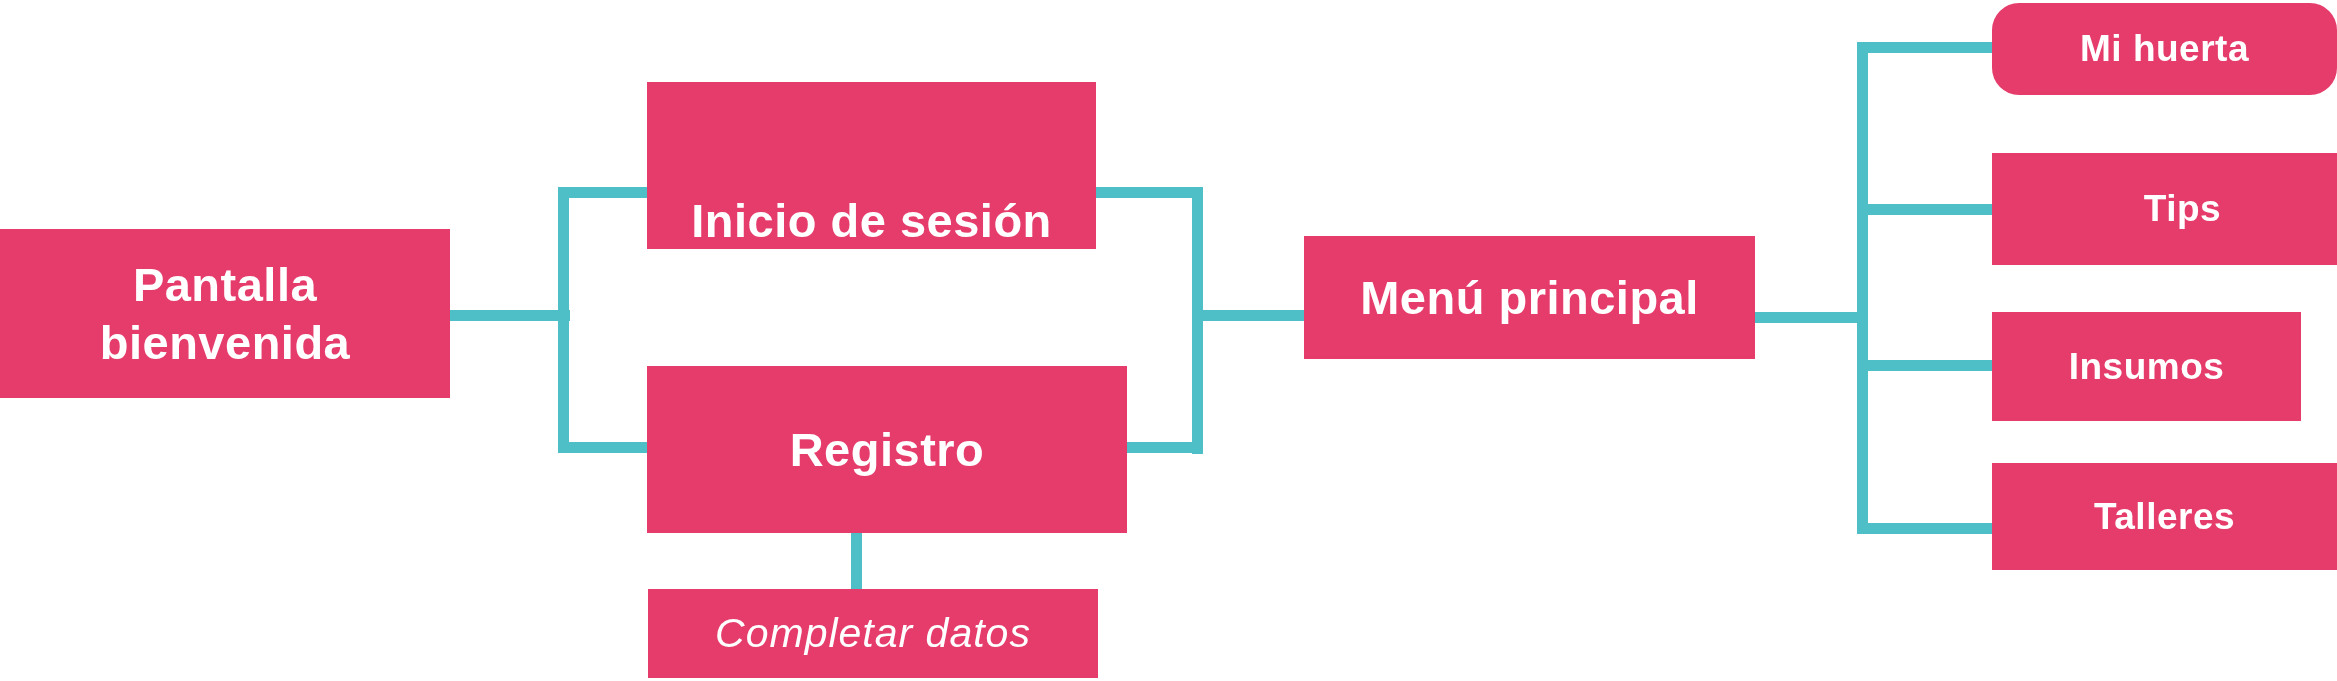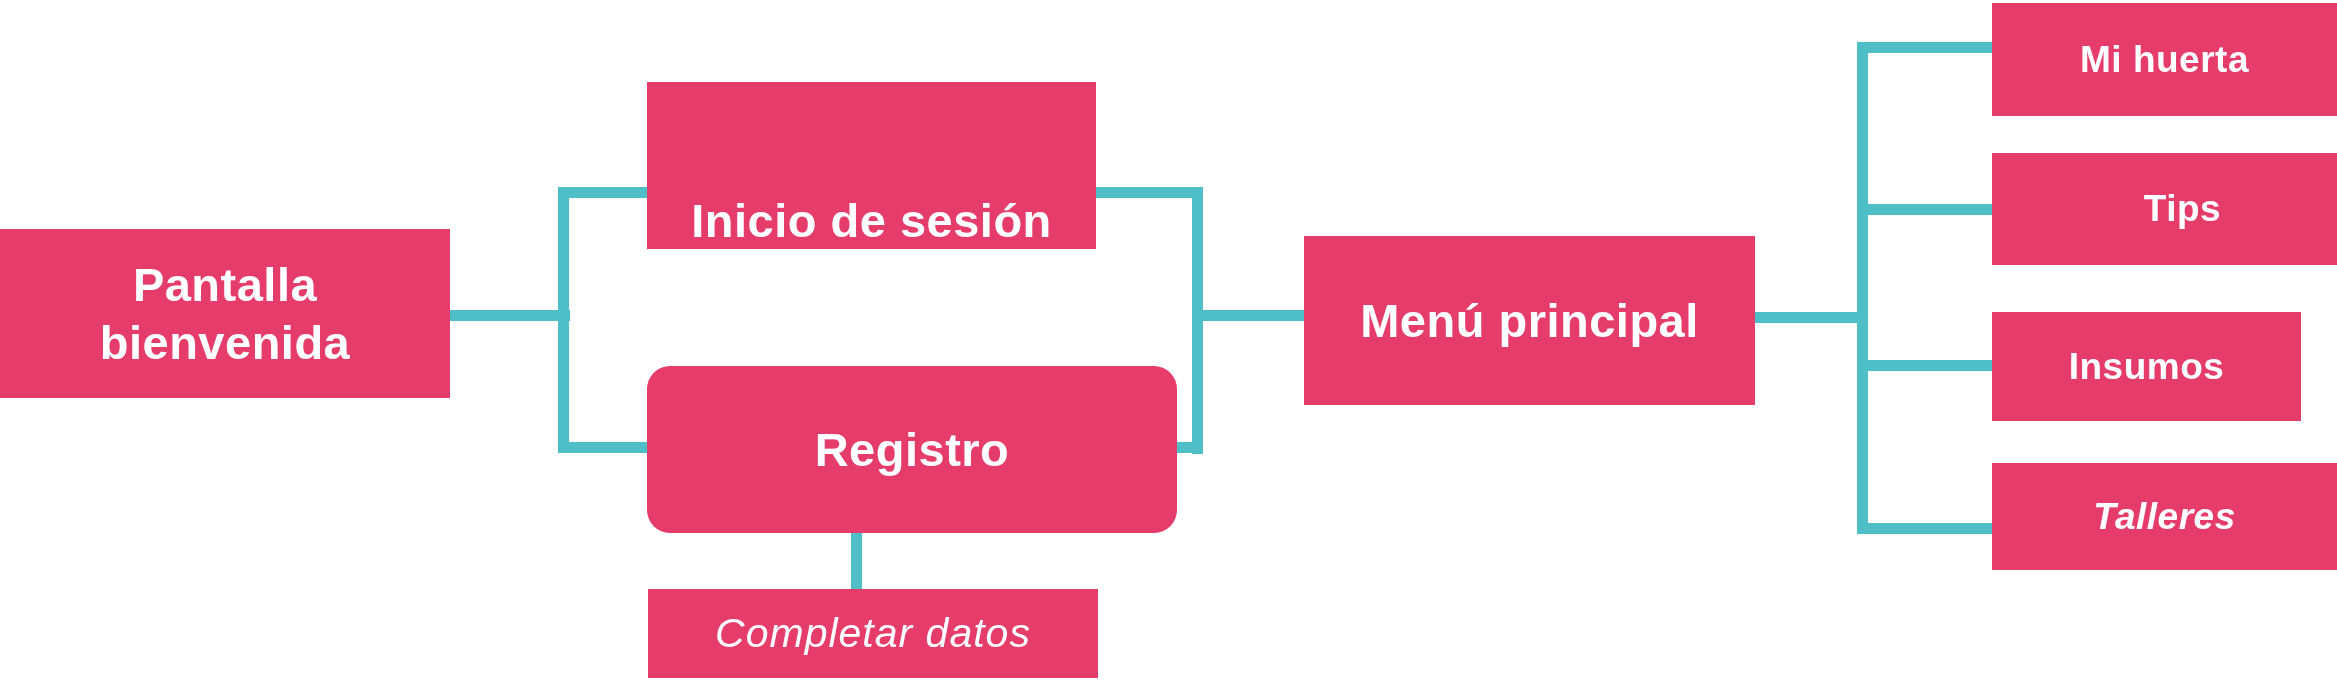--- a/index.html
+++ b/index.html
@@ -49,27 +49,27 @@
     letter-spacing: 0.5px;
   }
   .node-light {
     font-size: 41px;
     font-weight: 400;
     letter-spacing: 1px;
     font-style: italic;
   }
   #n-pantalla { left: 0px;    top: 229px; width: 450px; height: 169px; padding: 0 34px; }
   #n-inicio   { left: 647px;  top: 82px;  width: 449px; height: 167px; align-items: flex-end; }
-  #n-registro { left: 647px;  top: 366px; width: 530px; height: 167px; border-radius: 23px; }
+  #n-registro { left: 647px;  top: 366px; width: 480px; height: 167px; }
   #n-completar{ left: 648px;  top: 589px; width: 450px; height: 89px;  }
-  #n-menu     { left: 1304px; top: 236px; width: 451px; height: 169px; }
-  #n-mihuerta { left: 1992px; top: 3px;   width: 345px; height: 113px; }
+  #n-menu     { left: 1304px; top: 236px; width: 451px; height: 123px; }
+  #n-mihuerta { left: 1992px; top: 3px;   width: 345px; height: 92px; border-radius: 27px; }
   #n-tips     { left: 1992px; top: 153px; width: 345px; height: 112px; padding-left: 36px; }
   #n-insumos  { left: 1992px; top: 312px; width: 309px; height: 109px; }
-  #n-talleres { left: 1992px; top: 463px; width: 345px; height: 107px; font-style: italic; }
+  #n-talleres { left: 1992px; top: 463px; width: 345px; height: 107px; }
 
   #c-pantalla-out   { left: 448px;  top: 310px; width: 122px; height: 11px; }
   #c-left-bracket-v { left: 558px;  top: 187px; width: 11px;  height: 266px; }
   #c-top-rail       { left: 558px;  top: 187px; width: 645px; height: 11px; }
   #c-bottom-rail    { left: 558px;  top: 442px; width: 645px; height: 11px; }
   #c-right-bracket-v{ left: 1192px; top: 187px; width: 11px;  height: 267px; }
   #c-menu-in        { left: 1203px; top: 310px; width: 101px; height: 11px; }
   #c-registro-completar { left: 851px; top: 533px; width: 11px; height: 56px; }
   #c-menu-out       { left: 1755px; top: 312px; width: 107px; height: 11px; }
   #c-right-rail-v   { left: 1857px; top: 42px;  width: 11px;  height: 492px; }

